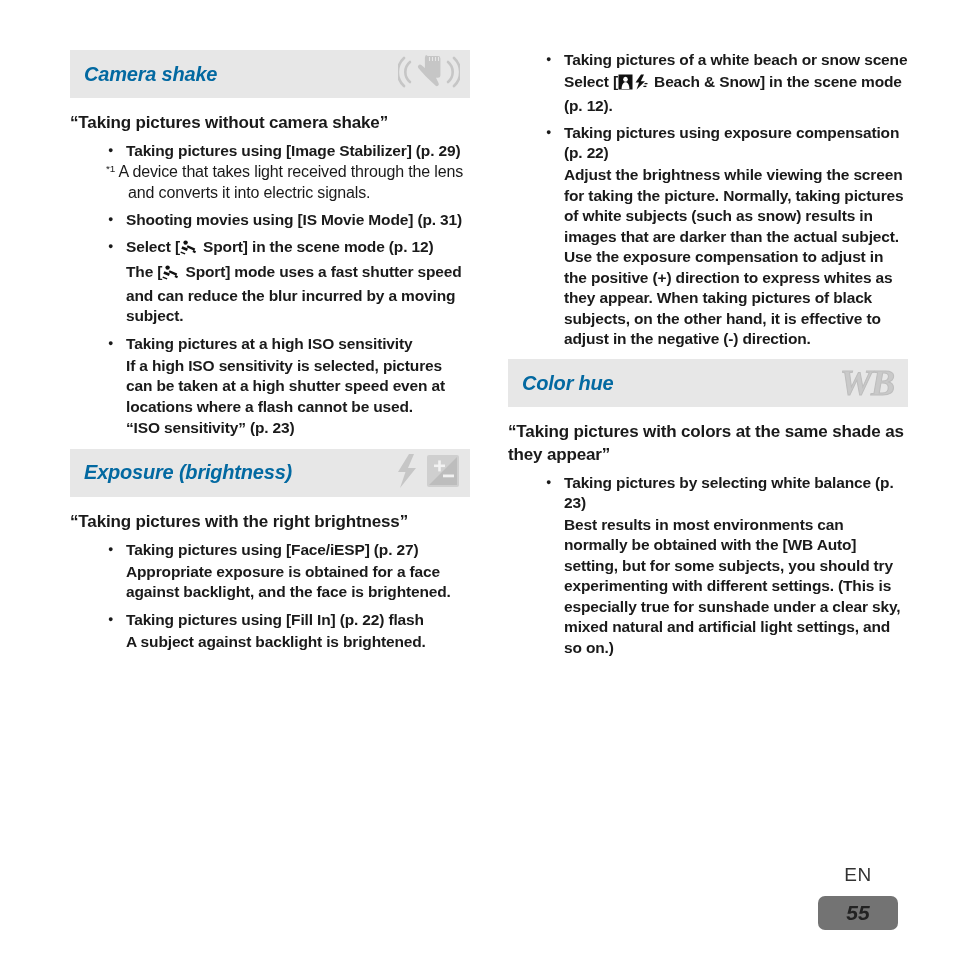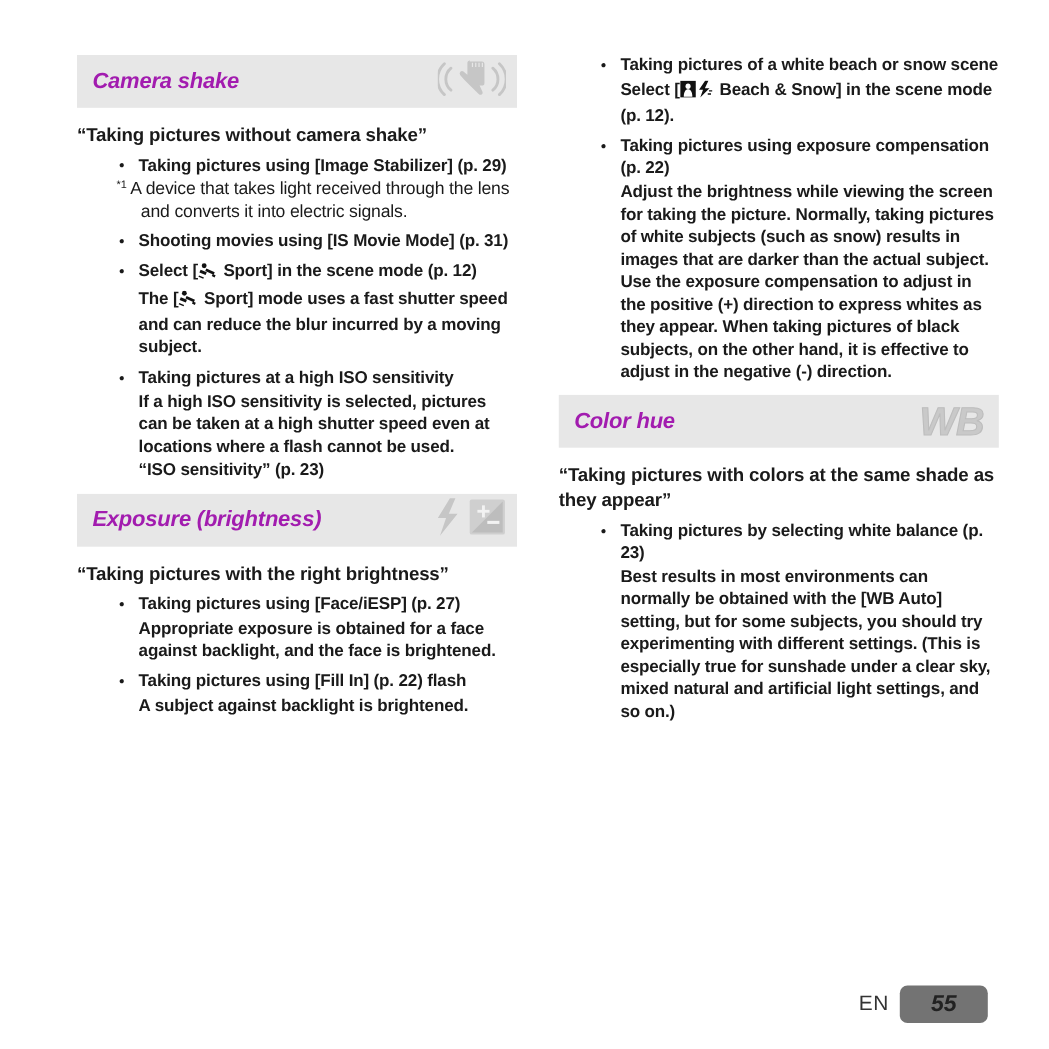--- a/index.html
+++ b/index.html
@@ -44,21 +44,21 @@
     align-items: center;
     padding: 0 10px 0 14px;
     box-sizing: border-box;
     position: relative;
   }
   .section-title {
     font-size: 20px;
     font-weight: bold;
     font-style: italic;
     letter-spacing: -0.2px;
-    color: #a21caf;
+    color: #0369a1;
     flex: 1 1 auto;
     white-space: nowrap;
   }
   .band-icons {
     display: flex;
     align-items: center;
     gap: 6px;
     flex: 0 0 auto;
   }
 
@@ -121,20 +121,21 @@
   }
 
   
   .footer {
     position: absolute;
     right: 56px;
     bottom: 24px;
     display: flex;
     align-items: center;
     gap: 10px;
+    flex-direction: column;
   }
   .footer-lang {
     font-size: 19px;
     color: #333;
     letter-spacing: 0.5px;
   }
   .footer-page {
     background: #737373;
     border-radius: 7px;
     width: 80px;
@@ -150,20 +151,21 @@
 
   
   .wb-badge {
     font-size: 36px;
     font-weight: bold;
     font-style: italic;
     color: #c9c9c9;
     letter-spacing: -1px;
     line-height: 1;
     padding-right: 4px;
+    font-family: Liberation Serif, serif;
     -webkit-text-stroke: 1px #bdbdbd;
   }
 </style>
 </head>
 <body>
 
 <div class="page">
   <div class="columns">
 
     <div class="col">

